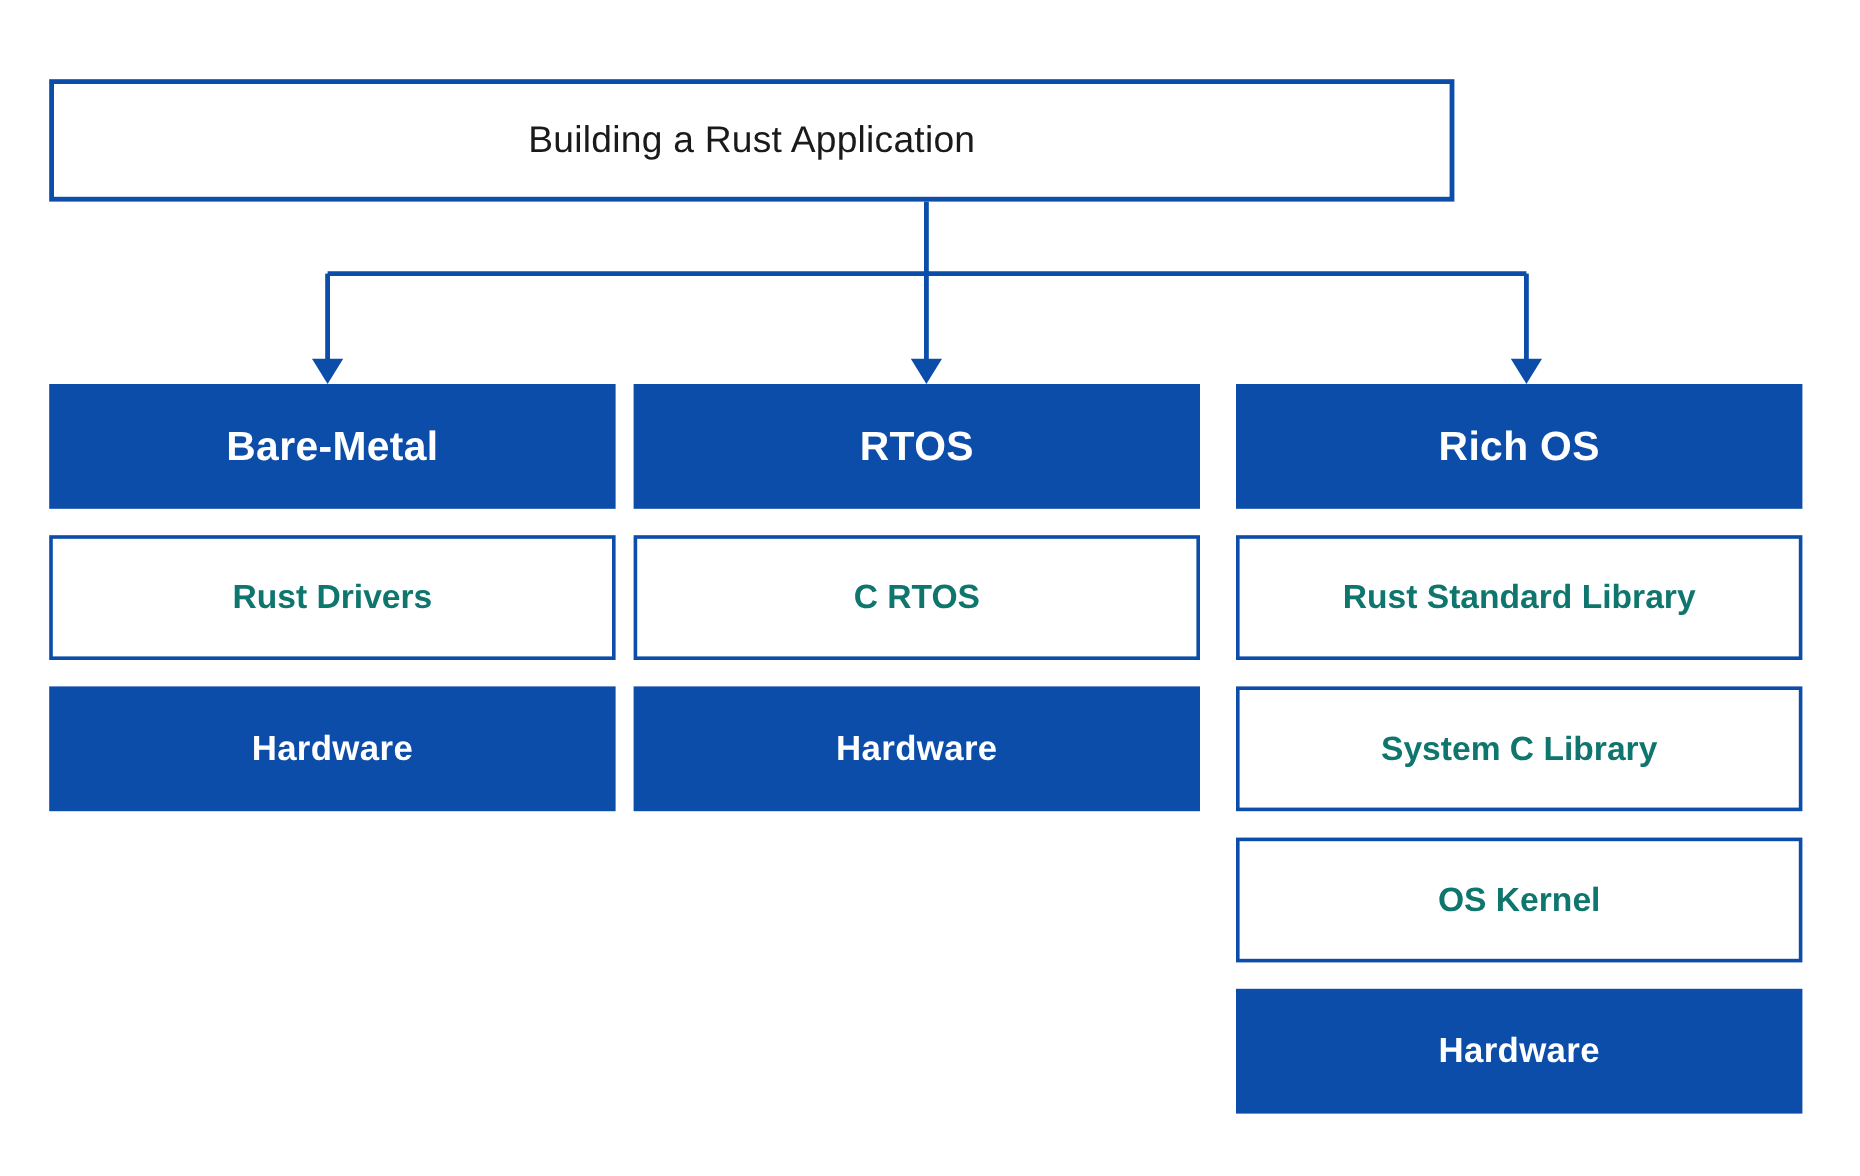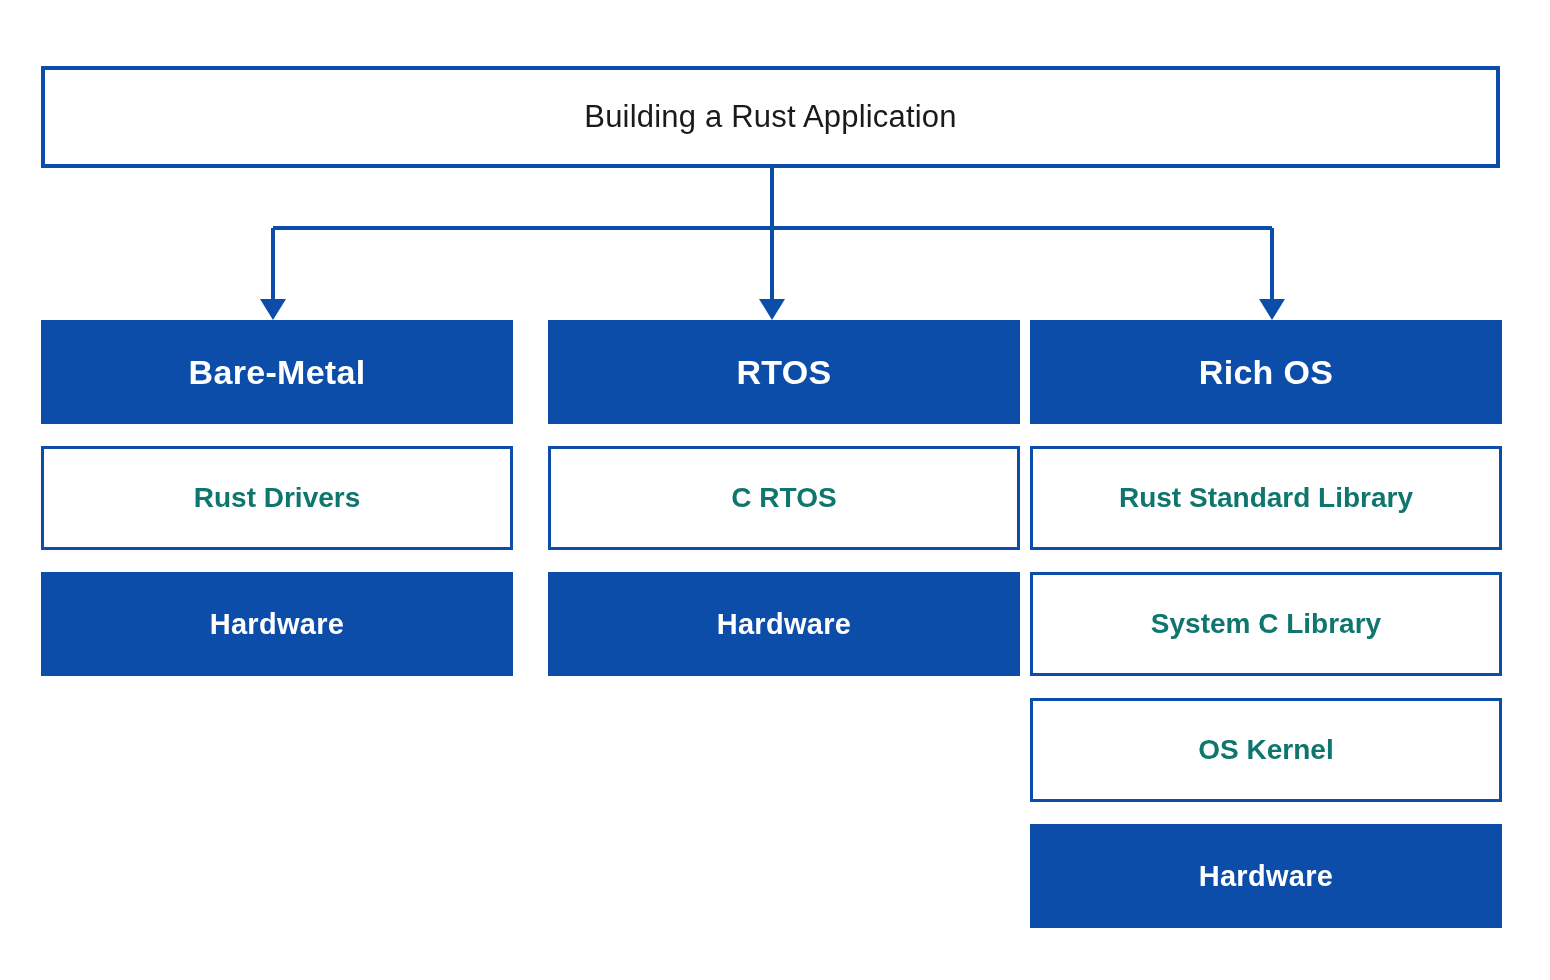--- a/index.html
+++ b/index.html
@@ -16,21 +16,21 @@
     height: 980px;
     background: #ffffff;
     overflow: hidden;
   }
 
   
   .title-box {
     position: absolute;
     left: 41px;
     top: 66px;
-    width: 1459px;
+    width: 1171px;
     height: 102px;
     box-sizing: border-box;
     border: 4px solid #0b4da8;
     background: #ffffff;
     display: flex;
     align-items: center;
     justify-content: center;
   }
   .title-box .label {
     font-size: 31px;
@@ -49,21 +49,21 @@
     pointer-events: none;
   }
 
   
   .column {
     position: absolute;
     top: 320px;
     width: 472px;
   }
   #col-0 { left: 41px; }
-  #col-1 { left: 548px; }
+  #col-1 { left: 528px; }
   #col-2 { left: 1030px; border-radius: 15px; }
 
   .node {
     box-sizing: border-box;
     width: 100%;
     height: 104px;
     margin-bottom: 22px;
     display: flex;
     align-items: center;
     justify-content: center;

